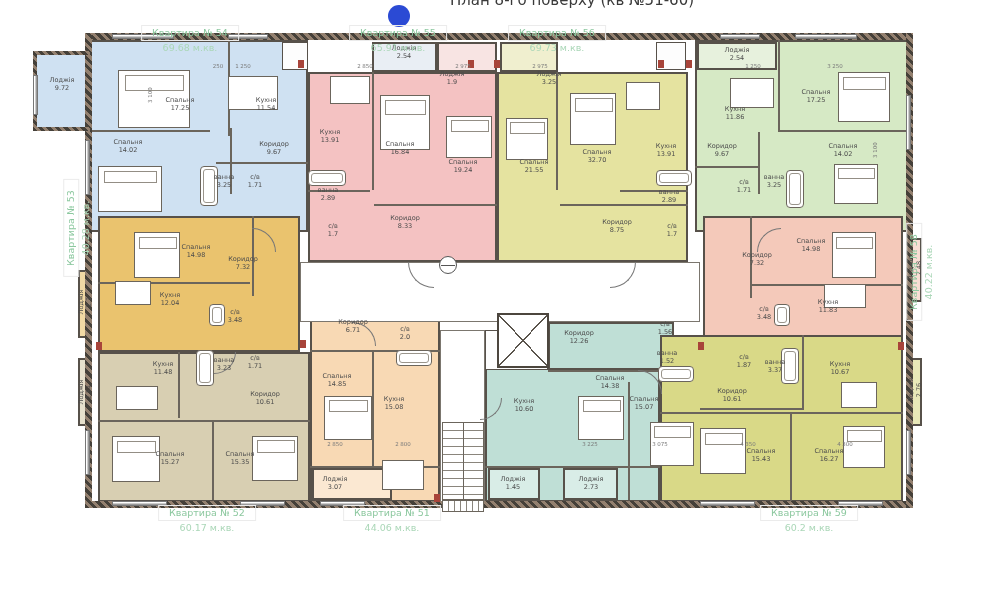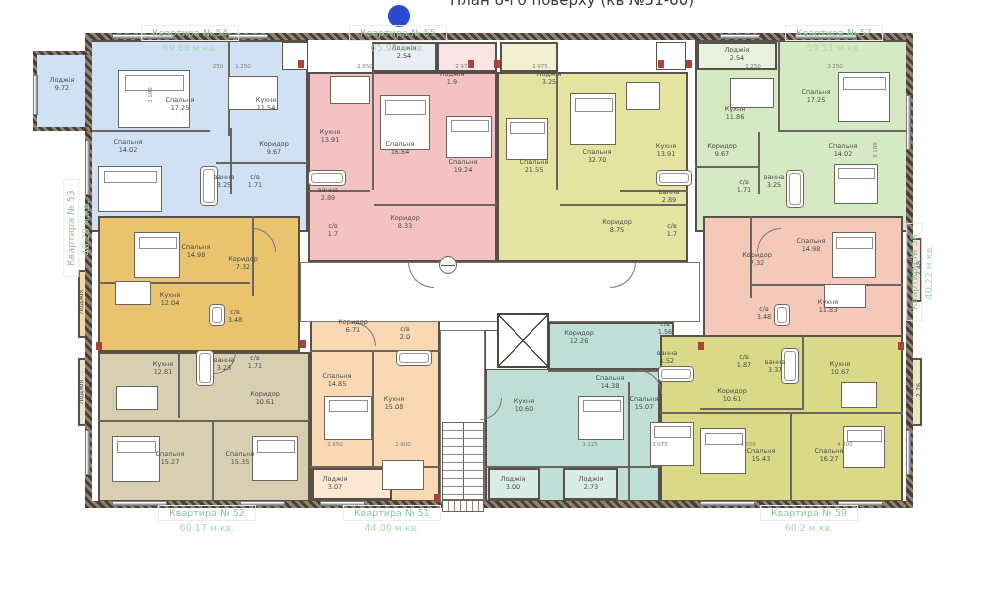--- a/index.html
+++ b/index.html
@@ -282,20 +282,24 @@
       <span style="display: block;">8.75</span>
     </div>
     <div class="room" style="left: 669px; top: 196px;">
       <span style="display: block;">ванна</span>
       <span style="display: block;">2.89</span>
     </div>
     <div class="room" style="left: 672px; top: 230px;">
       <span style="display: block;">с/в</span>
       <span style="display: block;">1.7</span>
     </div>
+    <div class="aptlbl" style="left: 557px; top: 25px;">
+      <span class="nm">Квартира № 56</span>
+      <span class="ar">69.73 м.кв.</span>
+    </div>
     <div class="room" style="left: 737px; top: 54px;">
       <span style="display: block;">Лоджія</span>
       <span style="display: block;">2.54</span>
     </div>
     <div class="room" style="left: 735px; top: 113px;">
       <span style="display: block;">Кухня</span>
       <span style="display: block;">11.86</span>
     </div>
     <div class="room" style="left: 816px; top: 96px;">
       <span style="display: block;">Спальня</span>
@@ -309,24 +313,20 @@
       <span style="display: block;">Коридор</span>
       <span style="display: block;">9.67</span>
     </div>
     <div class="room" style="left: 744px; top: 186px;">
       <span style="display: block;">с/в</span>
       <span style="display: block;">1.71</span>
     </div>
     <div class="room" style="left: 774px; top: 181px;">
       <span style="display: block;">ванна</span>
       <span style="display: block;">3.25</span>
-    </div>
-    <div class="aptlbl" style="left: 834px; top: 25px;">
-      <span class="nm">Квартира № 57</span>
-      <span class="ar">59.51 м.кв.</span>
     </div>
     <div class="room" style="left: 196px; top: 251px;">
       <span style="display: block;">Спальня</span>
       <span style="display: block;">14.98</span>
     </div>
     <div class="room" style="left: 243px; top: 263px;">
       <span style="display: block;">Коридор</span>
       <span style="display: block;">7.32</span>
     </div>
     <div class="room" style="left: 170px; top: 299px;">
@@ -364,21 +364,21 @@
     <div class="room rot" style="left: 915px; top: 268px;">
       <span style="display: block;">Лоджія</span>
       <span style="display: block;">2.48</span>
     </div>
     <div class="aptlbl rot" style="left: 921px; top: 272px;">
       <span class="nm">Квартира № 58</span>
       <span class="ar">40.22 м.кв.</span>
     </div>
     <div class="room" style="left: 163px; top: 368px;">
       <span style="display: block;">Кухня</span>
-      <span style="display: block;">12.81</span>
+      <span style="display: block;">11.48</span>
     </div>
     <div class="room" style="left: 224px; top: 364px;">
       <span style="display: block;">ванна</span>
       <span style="display: block;">3.23</span>
     </div>
     <div class="room" style="left: 255px; top: 362px;">
       <span style="display: block;">с/в</span>
       <span style="display: block;">1.71</span>
     </div>
     <div class="room" style="left: 265px; top: 398px;">
@@ -444,21 +444,21 @@
     <div class="room" style="left: 524px; top: 405px;">
       <span style="display: block;">Кухня</span>
       <span style="display: block;">10.60</span>
     </div>
     <div class="room" style="left: 644px; top: 403px;">
       <span style="display: block;">Спальня</span>
       <span style="display: block;">15.07</span>
     </div>
     <div class="room" style="left: 513px; top: 483px;">
       <span style="display: block;">Лоджія</span>
-      <span style="display: block;">3.00</span>
+      <span style="display: block;">1.45</span>
     </div>
     <div class="room" style="left: 591px; top: 483px;">
       <span style="display: block;">Лоджія</span>
       <span style="display: block;">2.73</span>
     </div>
     <div class="room" style="left: 744px; top: 361px;">
       <span style="display: block;">с/в</span>
       <span style="display: block;">1.87</span>
     </div>
     <div class="room" style="left: 775px; top: 366px;">

